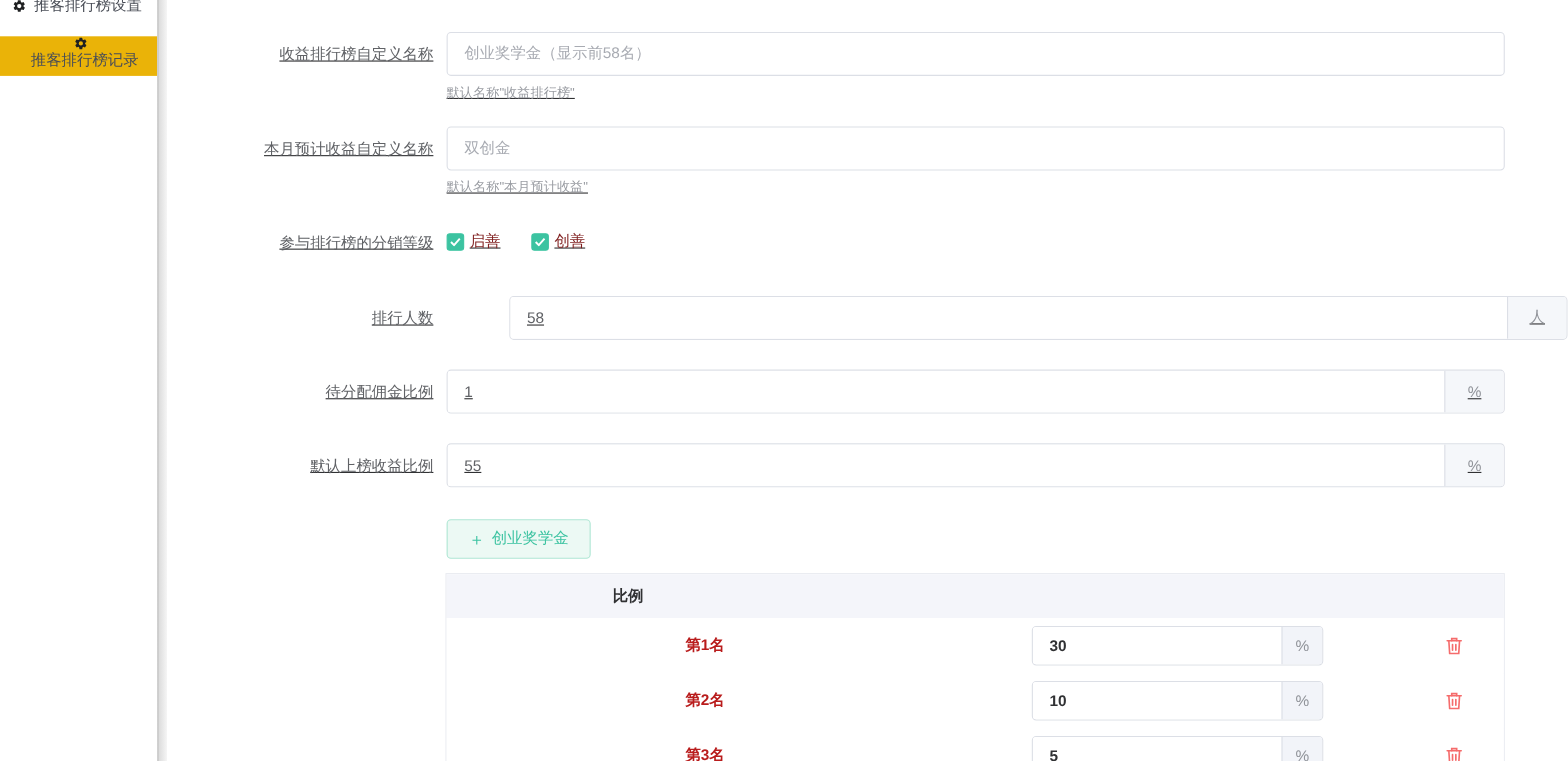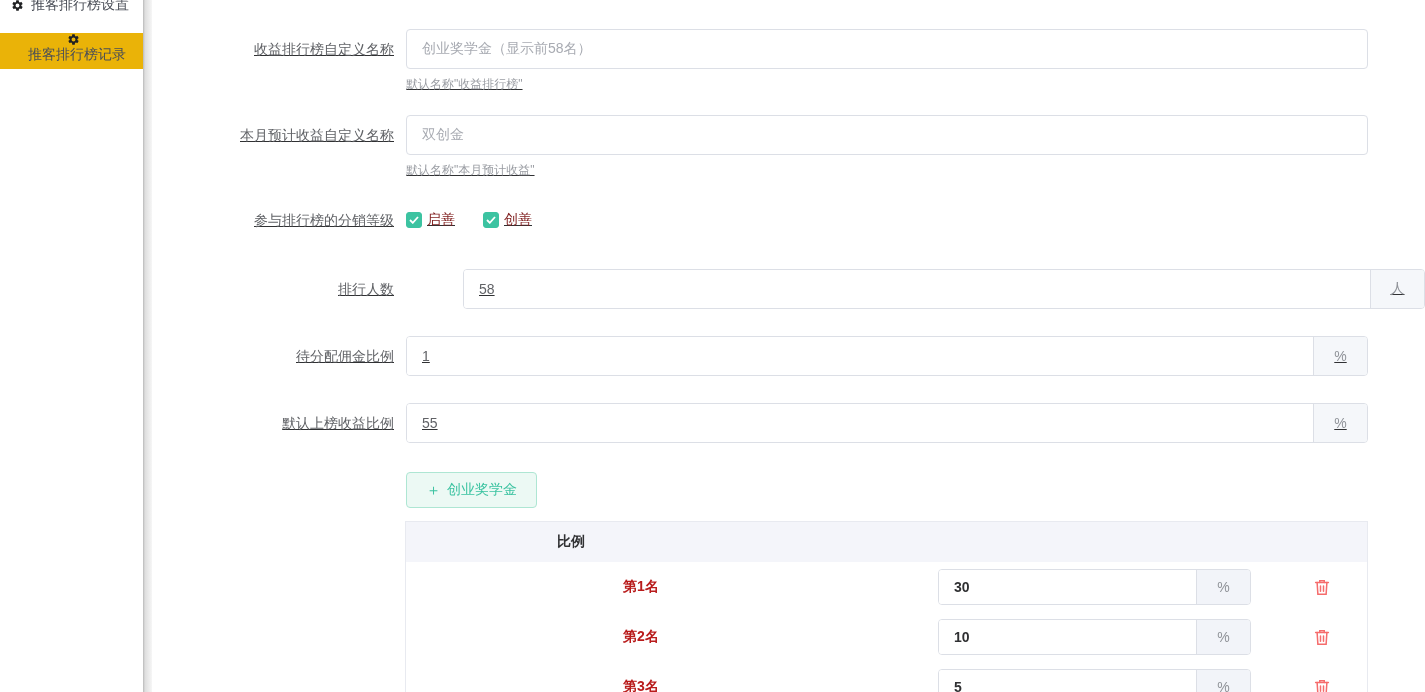--- a/index.html
+++ b/index.html
@@ -49,21 +49,21 @@
     font-family:"Liberation Sans","DejaVu Sans",sans-serif; }
   .btn-add .plus { font-size:15px; margin-right:6px; font-weight:400; }
 
   
   .rules-table { margin-left:253px; margin-top:13px; width:963px; border:1px solid #e8eaf0; background:#fff; }
   .thead { display:flex; height:40px; background:#f4f5fa; align-items:center; font-weight:bold; color:#303133; }
   .th-rank { width:470px; text-align:center; }
   .th-ratio { width:330px; text-align:center; }
   .trow { display:flex; height:50px; align-items:center; background:#fff; }
   .td-rank { width:470px; text-align:center; font-weight:bold; color:#b91c1c; }
-  .row-group { display:flex; width:313px; height:36px; border:1px solid #dcdfe6; border-radius:4px; overflow:hidden; margin-left:62px; background:#fff; }
+  .row-group { display:flex; width:265px; height:36px; border:1px solid #dcdfe6; border-radius:4px; overflow:hidden; margin-left:62px; background:#fff; }
   .row-group input { flex:1; border:none; outline:none; padding:0 15px; font-size:14px; font-weight:bold; color:#303133; background:#fff;
     font-family:"Liberation Sans","DejaVu Sans",sans-serif; }
   .row-group .suffix { width:54px; background:#f2f4f9; border-left:1px solid #dcdfe6; color:#909399;
     display:flex; align-items:center; justify-content:center; }
   .btn-trash { margin-left:auto; margin-right:36px; width:18px; height:18px; cursor:pointer; color:#f56c6c; background:none; border:none; padding:0; }
   .btn-trash svg { display:block; width:18px; height:18px; }
 
   
   .r1 { margin-top:29px; }
   .r2 { margin-top:24px; }

